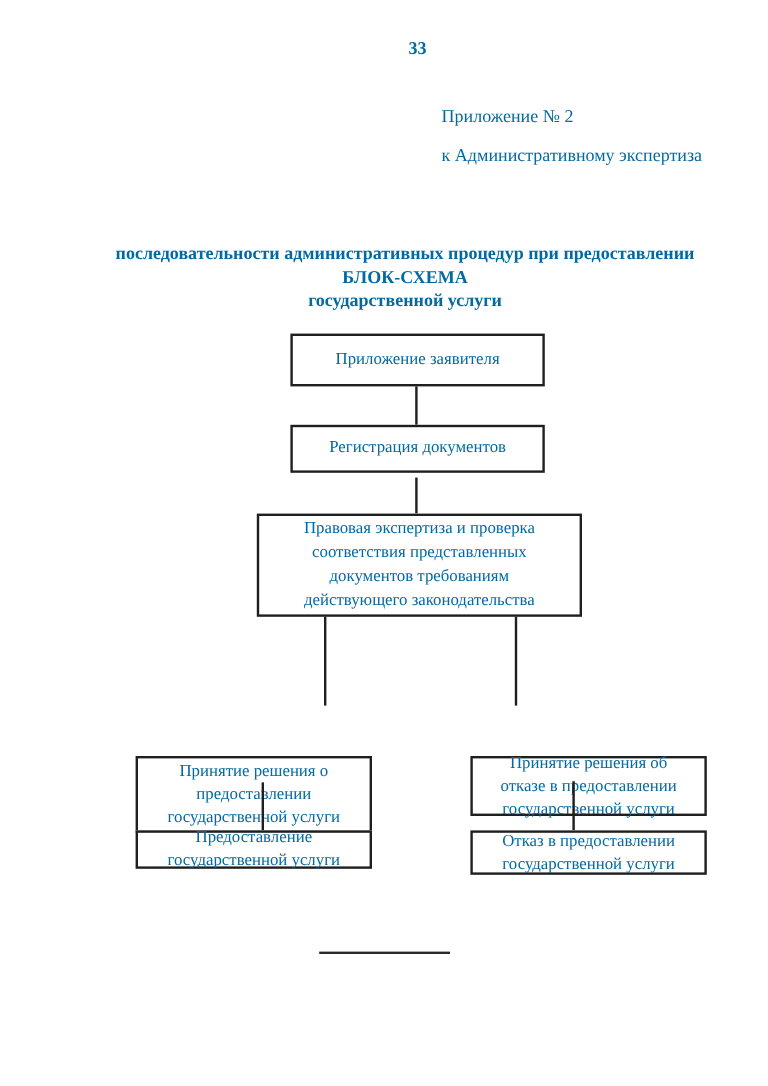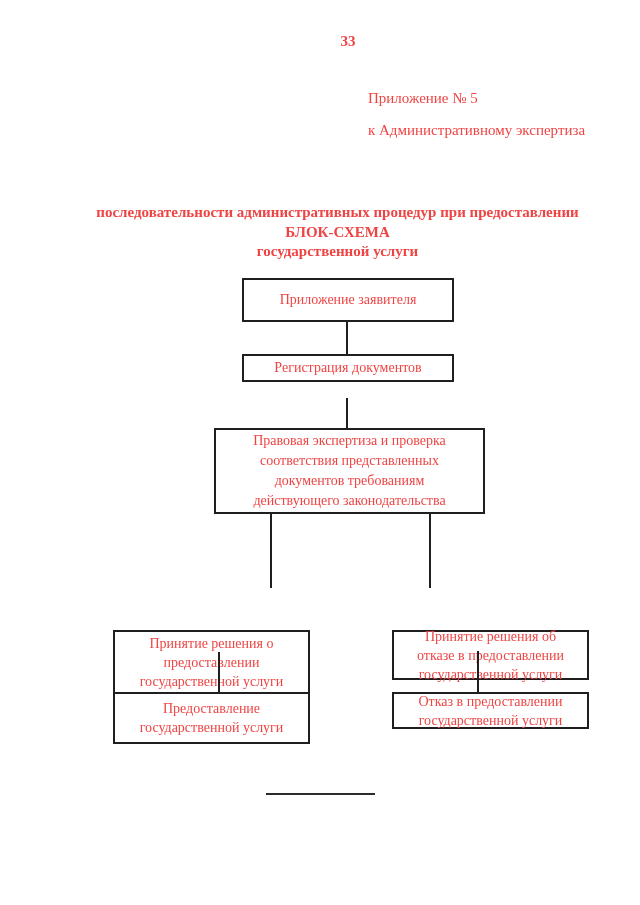--- a/index.html
+++ b/index.html
@@ -1,20 +1,20 @@
 <!DOCTYPE html>
 <html><head>
 <meta charset="utf-8">
 <style>
   html,body { margin:0; padding:0; background:#e8e8e8; }
   .page {
     position:relative; width:640px; height:905px; margin:0 auto;
     background:#ffffff; overflow:hidden;
     font-family:"Liberation Serif","DejaVu Serif",serif;
-    color:#ef4444;
+    color:#0369a1;
   }
   .page-number {
     position:absolute; left:330px; top:33px; width:36px;
     text-align:center; font-size:15px; font-weight:bold;
   }
   .appendix-line1 {
     position:absolute; left:368px; top:90px; font-size:15px; white-space:nowrap;
   }
   .appendix-line2 {
     position:absolute; left:368px; top:122px; font-size:15px; white-space:nowrap;
@@ -41,34 +41,34 @@
     background:#2b2b2b;
   }
 </style>
 </head>
 <body>
 
 <div class="page">
 
   <div class="page-number">33</div>
 
-  <div class="appendix-line1">Приложение № 5</div>
+  <div class="appendix-line1">Приложение № 2</div>
   <div class="appendix-line2">к Административному экспертиза</div>
 
   <div class="chart-title">
     <div>последовательности административных процедур при предоставлении</div>
     <div>БЛОК-СХЕМА</div>
     <div>государственной услуги</div>
   </div>
 
   <div class="node node-1line" style="left:242px; top:278px; width:212px; height:44px;">Приложение заявителя</div>
 
   <div class="conn" style="left:346px; top:322px; height:32px;"></div>
 
-  <div class="node node-1line" style="left:242px; top:354px; width:212px; height:28px;">Регистрация документов</div>
+  <div class="node node-1line" style="left:242px; top:354px; width:212px; height:40px;">Регистрация документов</div>
 
   <div class="conn" style="left:346px; top:398px; height:30px;"></div>
 
   <div class="node node-4line" style="left:214px; top:428px; width:271px; height:86px;">Правовая экспертиза и проверка
 соответствия представленных
 документов требованиям
 действующего законодательства</div>
 
   <div class="conn" style="left:270px; top:514px; height:74px;"></div>
   <div class="conn" style="left:429px; top:514px; height:74px;"></div>
@@ -77,21 +77,21 @@
 предоставлении
 государственной услуги</div>
 
   <div class="node node-3line" style="left:392px; top:588px; width:197px; height:50px;">Принятие решения об
 отказе в предоставлении
 государственной услуги</div>
 
   <div class="conn" style="left:218px; top:652px; height:40px;"></div>
   <div class="conn" style="left:477px; top:651px; height:41px;"></div>
 
-  <div class="node node-2line" style="left:113px; top:692px; width:197px; height:52px;">Предоставление
+  <div class="node node-2line" style="left:113px; top:692px; width:197px; height:32px;">Предоставление
 государственной услуги</div>
 
   <div class="node node-2line" style="left:392px; top:692px; width:197px; height:37px;">Отказ в предоставлении
 государственной услуги</div>
 
   <div class="footnote-rule"></div>
 
 </div>
 
 </body></html>

